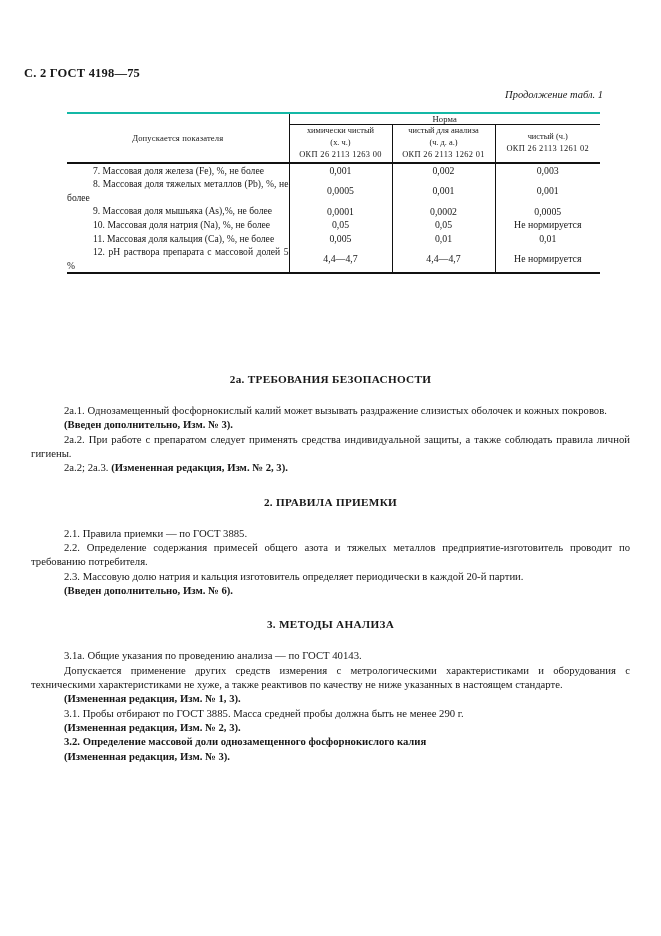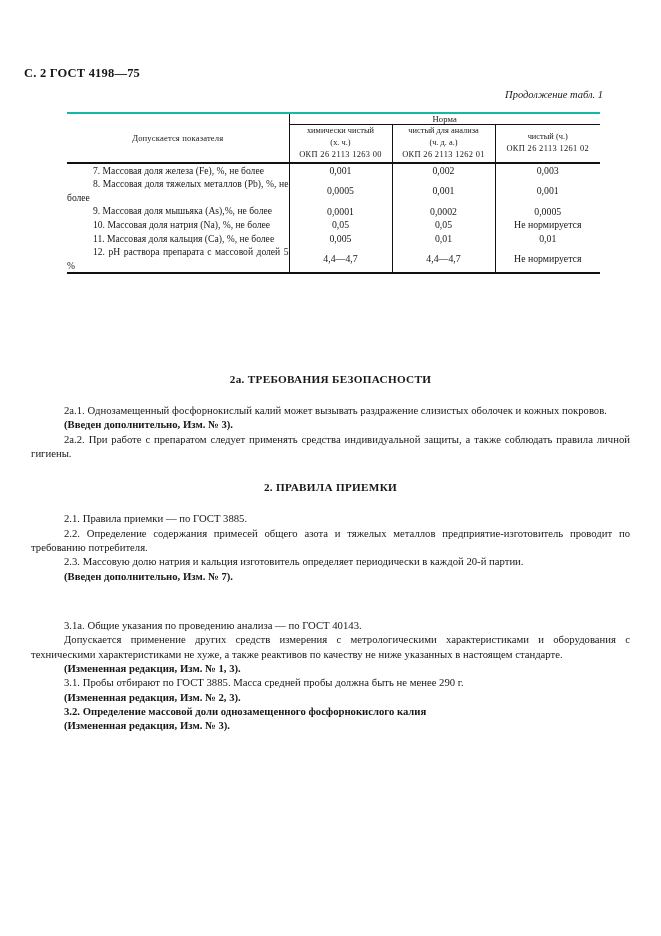--- a/index.html
+++ b/index.html
@@ -209,31 +209,33 @@
   <div class="body">
 
 
     <div class="sp-19"></div>
     <h2 class="section">2а.  ТРЕБОВАНИЯ БЕЗОПАСНОСТИ</h2>
     <div class="sp-16"></div>
 
     <p class="ind">2а.1.  Однозамещенный фосфорнокислый калий может вызывать раздражение слизистых оболочек и кожных покровов.</p>
     <p class="ind b">(Введен дополнительно, Изм. № 3).</p>
     <p class="ind">2а.2.  При работе с препаратом следует применять средства индивидуальной защиты, а также соблюдать правила личной гигиены.</p>
+    <p class="ind"><span>2а.2; 2а.3. </span><span class="nb">(Измененная редакция, Изм. № 2, 3).</span></p>
 
     <div class="sp-19"></div>
     <h2 class="section">2.  ПРАВИЛА ПРИЕМКИ</h2>
     <div class="sp-16"></div>
 
     <p class="ind">2.1.  Правила приемки — по ГОСТ 3885.</p>
     <p class="ind">2.2.  Определение содержания примесей общего азота и тяжелых металлов предприятие-изготовитель проводит по требованию потребителя.</p>
     <p class="ind">2.3.  Массовую долю натрия и кальция изготовитель определяет периодически в каждой 20-й партии.</p>
-    <p class="ind b">(Введен дополнительно, Изм. № 7).</p>
+    <p class="ind b">(Введен дополнительно, Изм. № 6).</p>
 
     <div class="sp-19"></div>
+    <h2 class="section">3.  МЕТОДЫ АНАЛИЗА</h2>
     <div class="sp-16"></div>
 
     <p class="ind">3.1а.  Общие указания по проведению анализа — по ГОСТ 40143.</p>
     <p class="ind">Допускается применение других средств измерения с метрологическими характеристиками и оборудования с техническими характеристиками не хуже, а также реактивов по качеству не ниже указанных в настоящем стандарте.</p>
     <p class="ind b">(Измененная редакция, Изм. № 1, 3).</p>
     <p class="ind">3.1.  Пробы отбирают по ГОСТ 3885. Масса средней пробы должна быть не менее 290 г.</p>
     <p class="ind b">(Измененная редакция, Изм. № 2, 3).</p>
     <p class="ind b">3.2.  Определение массовой доли однозамещенного фосфорнокислого калия</p>
     <p class="ind b">(Измененная редакция, Изм. № 3).</p>
 

